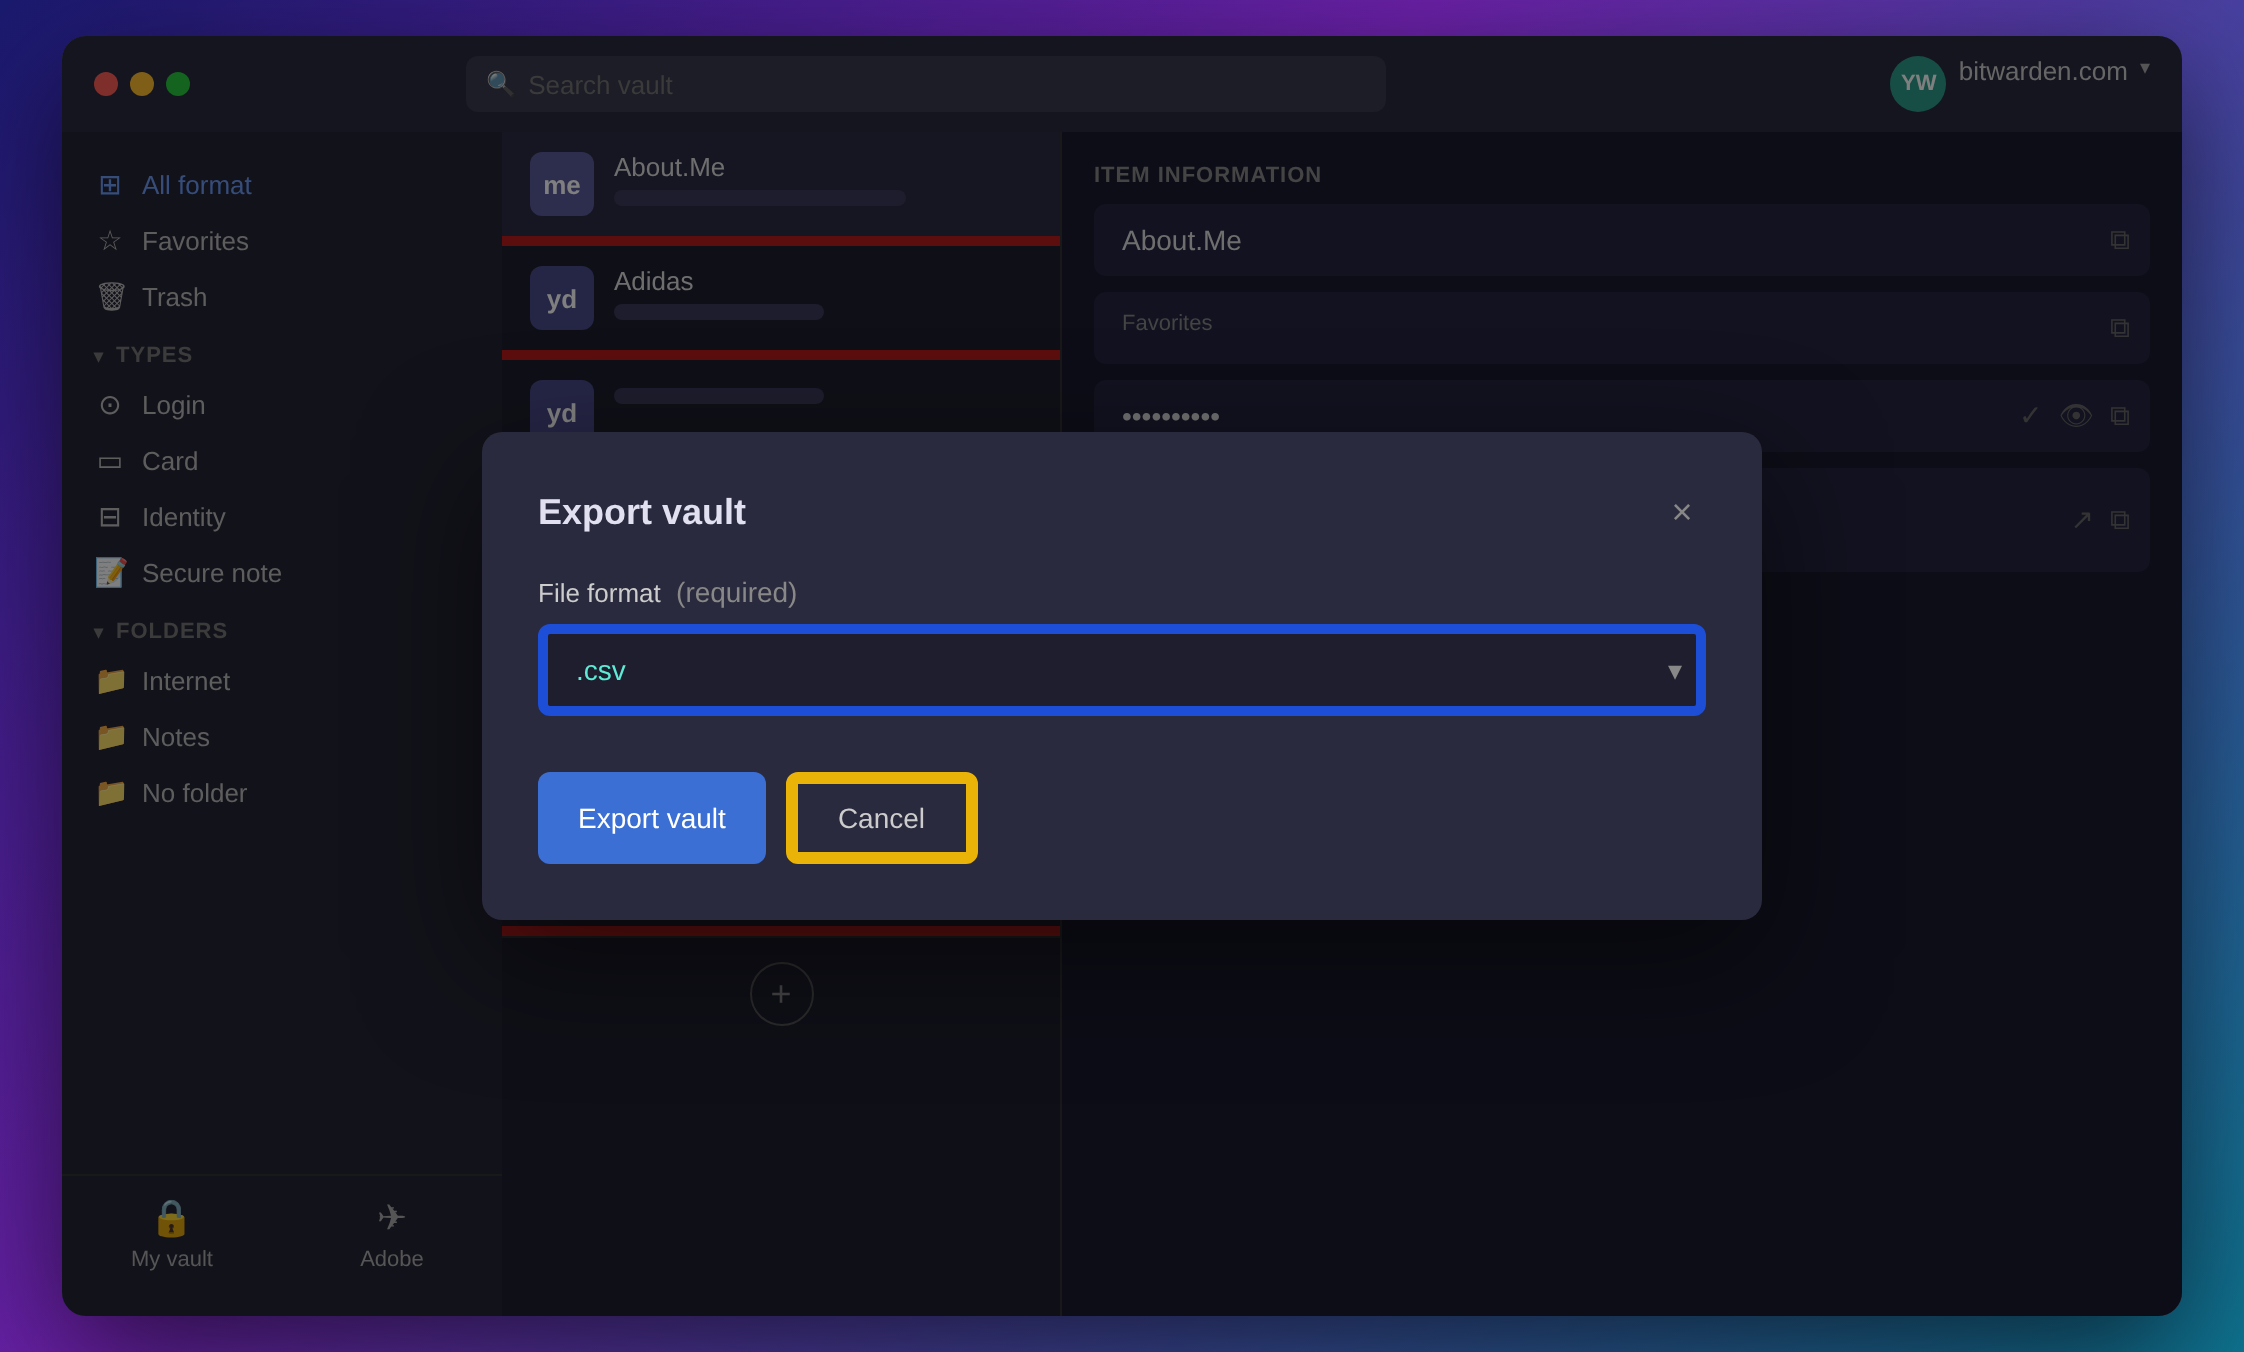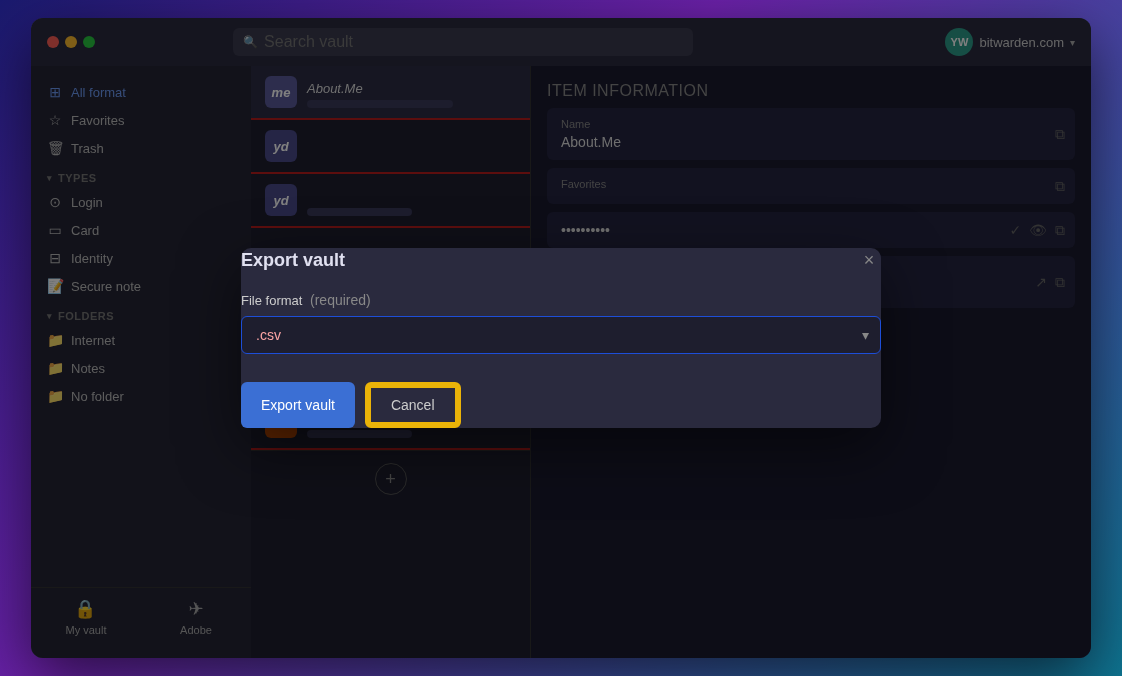--- a/index.html
+++ b/index.html
@@ -57,33 +57,33 @@
       display: flex;
       align-items: center;
       padding: 0 10px;
       gap: 6px;
       height: 28px;
     }
     .search-bar input {
       background: transparent;
       border: none;
       color: #eab308;
-      font-size: 16px;
+      font-size: 13px;
       outline: none;
       flex: 1;
     }
     .search-icon-svg {
       color: #888;
       font-size: 12px;
     }
 
     .account-area {
       margin-left: auto;
       display: flex;
-      align-items: center;
+      align-items: flex-start;
       gap: 6px;
       color: #ccc;
       font-size: 13px;
     }
     .avatar-circle {
       width: 28px;
       height: 28px;
       border-radius: 50%;
       background: #2d9c8a;
       display: flex;
@@ -160,26 +160,25 @@
       width: 280px;
       background: #1e1e2e;
       border-right: 1px solid #333;
       display: flex;
       flex-direction: column;
       overflow-y: auto;
       flex-shrink: 0;
     }
     .list-item {
       display: flex;
-      align-items: flex-end;
+      align-items: flex-start;
       gap: 10px;
       padding: 10px 14px;
       cursor: pointer;
-      border-bottom: 2px solid #b91c1c;
-      font-style: italic;
+      border-bottom: 5px solid #b91c1c;
     }
     .list-item.active { background: #2d2d45; }
     .item-icon {
       width: 32px;
       height: 32px;
       border-radius: 6px;
       background: #3a3a5a;
       display: flex;
       align-items: center;
       justify-content: center;
@@ -220,22 +219,22 @@
 
     
     .detail-panel {
       flex: 1;
       background: #1a1a2e;
       overflow-y: auto;
       padding: 16px;
     }
     .detail-section-header {
       color: #888;
-      font-size: 16px;
-      font-weight: 400;
+      font-size: 11px;
+      font-weight: 700;
       text-transform: uppercase;
       letter-spacing: 0.5px;
       margin-bottom: 8px;
     }
     .detail-field {
       background: #252540;
       border-radius: 6px;
       padding: 10px 14px;
       margin-bottom: 8px;
       position: relative;
@@ -269,20 +268,21 @@
       display: flex;
       align-items: center;
       justify-content: center;
       z-index: 100;
       border-radius: 12px;
     }
     .modal {
       background: #2a2a3e;
       border-radius: 10px;
       width: 640px;
+      padding: 28px;
       box-shadow: 0 20px 60px rgba(0,0,0,0.5);
       position: relative;
     }
     .modal-header {
       display: flex;
       align-items: center;
       justify-content: space-between;
       margin-bottom: 20px;
     }
     .modal-title {
@@ -308,23 +308,23 @@
       margin-bottom: 8px;
     }
     .modal-field-label .required {
       color: #888;
       font-size: 14px;
       margin-left: 4px;
     }
     .modal-select {
       width: 100%;
       background: #1e1e2e;
-      border: 1px solid #1d4ed8;
+      border: 5px solid #1d4ed8;
       border-radius: 6px;
-      color: #fca5a5;
+      color: #5eead4;
       font-size: 14px;
       padding: 10px 14px;
       appearance: none;
       -webkit-appearance: none;
       cursor: pointer;
       outline: none;
       position: relative;
     }
     .select-wrapper {
       position: relative;
@@ -458,20 +458,24 @@
     <div class="list-panel">
       <div class="list-item active">
         <div class="item-icon" style="background:#5a5a9a;">me</div>
         <div class="item-info">
           <div class="item-name">About.Me</div>
           <div class="item-sub"></div>
         </div>
       </div>
       <div class="list-item">
         <div class="item-icon" style="background:#4a4a8a;">yd</div>
+        <div class="item-info">
+          <div class="item-name">Adidas</div>
+          <div class="item-sub short"></div>
+        </div>
       </div>
       <div class="list-item">
         <div class="item-icon" style="background:#4a4a8a;">yd</div>
         <div class="item-info">
           <div class="item-sub short"></div>
         </div>
       </div>
 
       <div style="height: 60px;"></div>
       <div class="list-item">
@@ -496,21 +500,20 @@
         </div>
       </div>
       <div class="list-add-btn">
         <div class="add-circle">+</div>
       </div>
     </div>
 
     <div class="detail-panel">
       <div class="detail-section-header">ITEM INFORMATION</div>
       <div class="detail-field">
-        <div class="detail-field-label">Name</div>
         <div class="detail-field-value">About.Me</div>
         <div class="detail-field-actions">
           <span>⧉</span>
         </div>
       </div>
       <div class="detail-field">
         <div class="detail-field-label">Favorites</div>
         <div class="detail-field-value"></div>
         <div class="detail-field-actions">
           <span>⧉</span>

